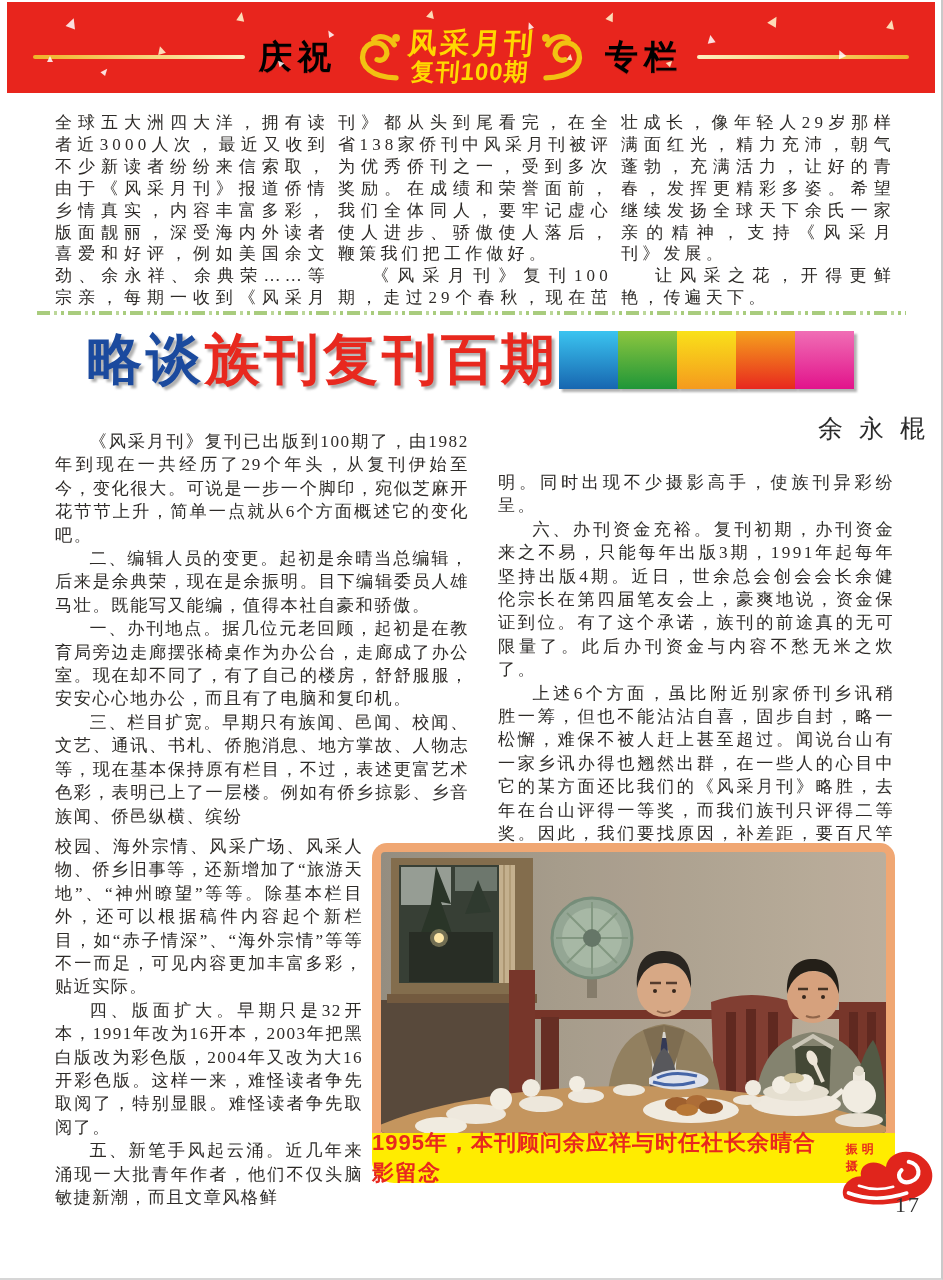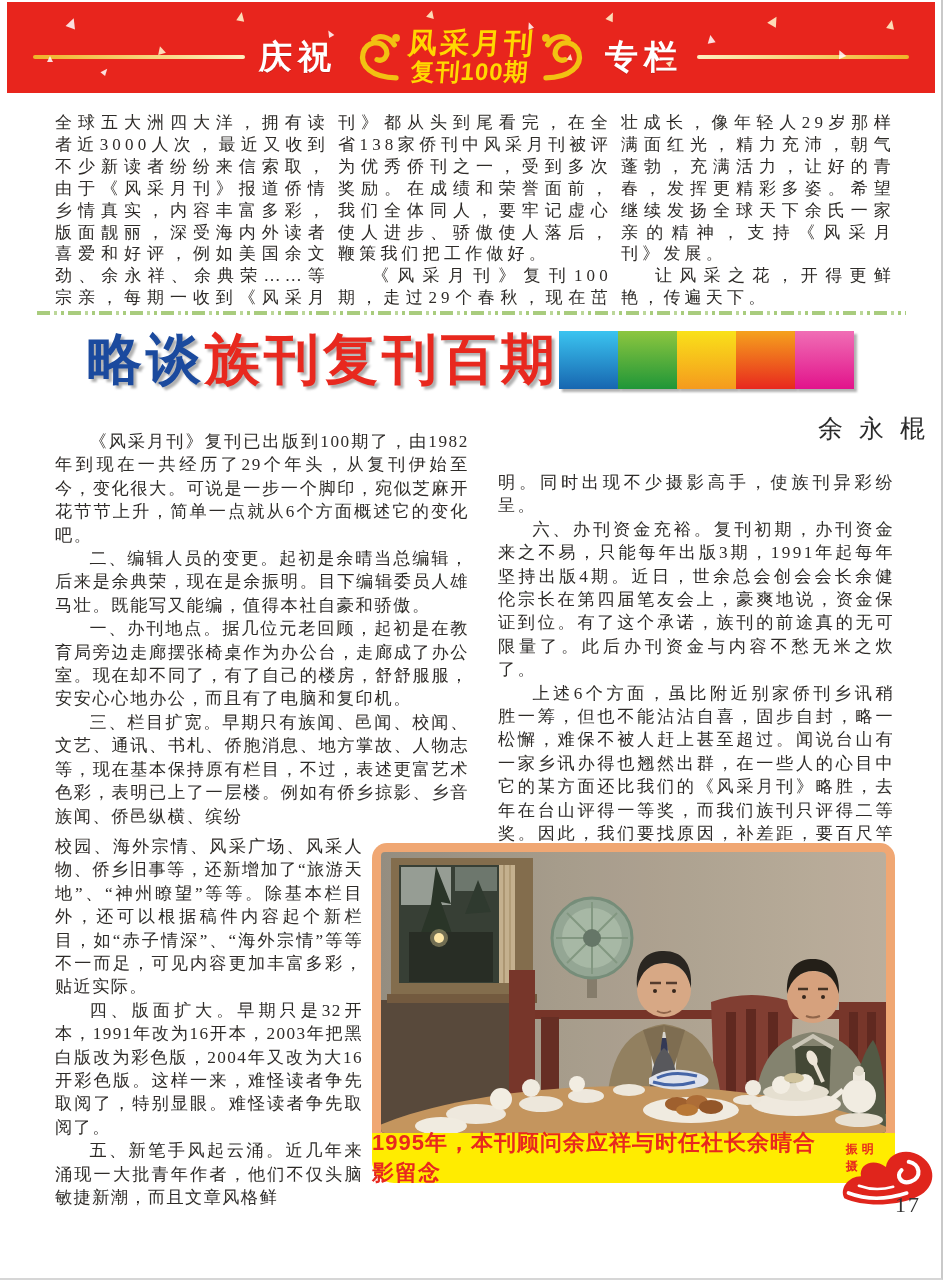--- a/index.html
+++ b/index.html
@@ -3,21 +3,21 @@
 <meta charset="utf-8">
 <style>
   html,body{margin:0;padding:0;background:#fff;}
   .page{position:relative;width:943px;height:1280px;background:#ffffff;overflow:hidden;
         font-family:"Liberation Serif","DejaVu Serif",serif;color:#2e2b28;
         border-right:2px solid #c9c9c9;border-bottom:2px solid #d6d6d6;box-sizing:border-box;}
 
   
   .banner{position:absolute;left:7px;top:2px;width:928px;height:91px;background:#e8251d;overflow:hidden;}
   .banner-row{position:absolute;left:0;right:0;top:26px;display:flex;align-items:center;padding:0 26px;gap:14px;}
-  .banner-label{color:#ffffff;font-family:Liberation Sans, sans-serif;font-weight:bold;
+  .banner-label{color:#000000;font-family:Liberation Sans, sans-serif;font-weight:bold;
                 font-size:33px;letter-spacing:6px;white-space:nowrap;text-shadow:0 1px 0 rgba(0,0,0,.15);}
   .banner-line{flex:1;height:4px;border-radius:2px;background:linear-gradient(90deg,#f0b429,#fdf0c0);}
   .banner-line.right{background:linear-gradient(270deg,#f0b429,#fdf0c0);}
   .banner-center{display:flex;align-items:center;gap:4px;}
   .banner-title{text-align:center;color:#ffd800;font-family:"Liberation Sans","DejaVu Sans",sans-serif;
                 font-weight:bold;transform:skewX(-5deg);line-height:1.08;white-space:nowrap;}
   .banner-title .l1{font-size:29px;letter-spacing:3px;}
   .banner-title .l2{font-size:24px;letter-spacing:1px;}
   .flourish{flex:0 0 auto;}
   .flourish.mir{transform:scaleX(-1);}

